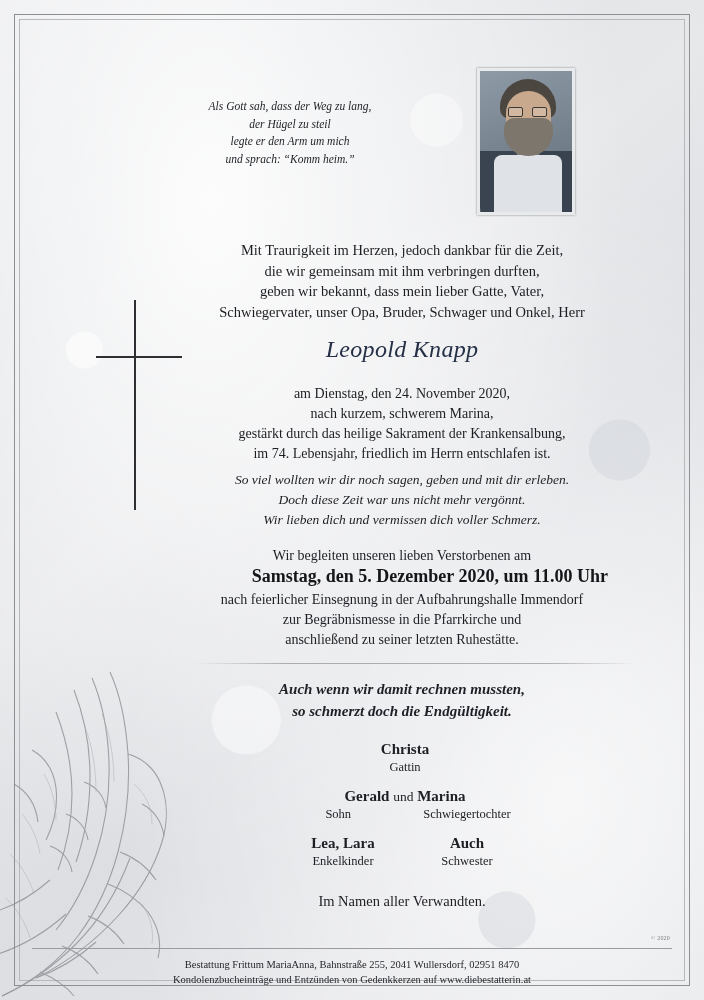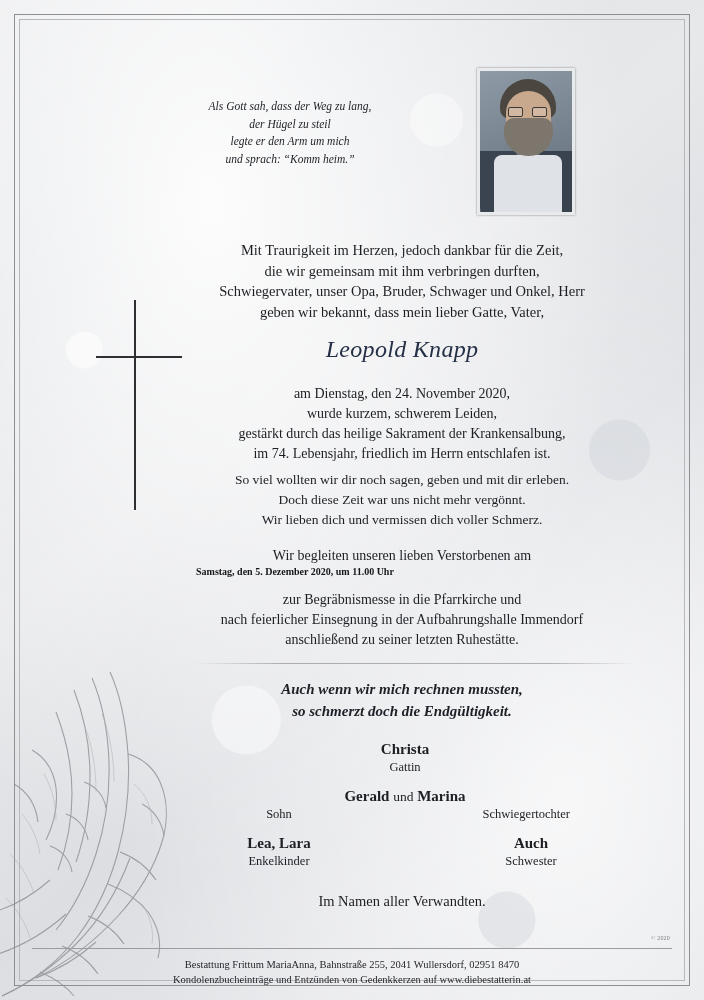--- a/index.html
+++ b/index.html
@@ -148,37 +148,38 @@
     left: 196px; top: 384px; width: 412px;
     text-align: center;
     font-size: 14px;
     line-height: 20px;
     color: #1d1e23;
   }
   .verse-mid {
     position: absolute;
     left: 196px; top: 470px; width: 412px;
     text-align: center;
+    font-style: italic;
     font-size: 13.5px;
     line-height: 20px;
     color: #1d1e23;
   }
   .funeral-lead {
     position: absolute;
     left: 196px; top: 546px; width: 412px;
     text-align: center;
     font-size: 14px;
     line-height: 20px;
     color: #1d1e23;
   }
   .funeral-date {
     position: absolute;
     left: 196px; top: 566px; width: 412px;
-    text-align: left;
-    font-size: 10px;
+    text-align: right;
+    font-size: 18px;
     font-weight: bold;
     color: #15161a;
   }
   .funeral-detail {
     position: absolute;
     left: 186px; top: 590px; width: 432px;
     text-align: center;
     font-size: 14px;
     line-height: 20px;
     color: #1d1e23;
@@ -211,21 +212,21 @@
     font-weight: bold;
     line-height: 19px;
   }
   .fam-names .conj { font-weight: normal; font-size: 13.5px; }
   .fam-roles {
     font-size: 12.5px;
     line-height: 17px;
   }
   .fam-two-col {
     display: flex;
-    justify-content: space-between;
+    justify-content: center;
     gap: 46px;
     font-family: Liberation Serif, serif;
   }
   .fam-col { min-width: 78px; }
 
   .closing {
     position: absolute;
     left: 196px; top: 893px; width: 412px;
     text-align: center;
     font-size: 14.5px;
@@ -318,51 +319,51 @@
     <div class="verse-top">
       <div>Als Gott sah, dass der Weg zu lang,</div>
       <div>der Hügel zu steil</div>
       <div>legte er den Arm um mich</div>
       <div>und sprach: “Komm heim.”</div>
     </div>
 
     <div class="intro">
       <div>Mit Traurigkeit im Herzen, jedoch dankbar für die Zeit,</div>
       <div>die wir gemeinsam mit ihm verbringen durften,</div>
+      <div>geben wir bekannt, dass mein lieber Gatte, Vater,</div>
       <div>Schwiegervater, unser Opa, Bruder, Schwager und Onkel, Herr</div>
-      <div>geben wir bekannt, dass mein lieber Gatte, Vater,</div>
     </div>
 
     <div class="name">Leopold Knapp</div>
 
     <div class="death-info">
       <div>am Dienstag, den 24. November 2020,</div>
-      <div>wurde kurzem, schwerem Leiden,</div>
+      <div>nach kurzem, schwerem Marina,</div>
       <div>gestärkt durch das heilige Sakrament der Krankensalbung,</div>
       <div>im 74. Lebensjahr, friedlich im Herrn entschlafen ist.</div>
     </div>
 
     <div class="verse-mid">
       <div>So viel wollten wir dir noch sagen, geben und mit dir erleben.</div>
       <div>Doch diese Zeit war uns nicht mehr vergönnt.</div>
       <div>Wir lieben dich und vermissen dich voller Schmerz.</div>
     </div>
 
     <div class="funeral-lead">Wir begleiten unseren lieben Verstorbenen am</div>
     <div class="funeral-date">Samstag, den 5. Dezember 2020, um 11.00 Uhr</div>
     <div class="funeral-detail">
+      <div>nach feierlicher Einsegnung in der Aufbahrungshalle Immendorf</div>
       <div>zur Begräbnismesse in die Pfarrkirche und</div>
-      <div>nach feierlicher Einsegnung in der Aufbahrungshalle Immendorf</div>
       <div>anschließend zu seiner letzten Ruhestätte.</div>
     </div>
 
     <div class="divider"></div>
 
     <div class="verse-bottom">
-      <div>Auch wenn wir mich rechnen mussten,</div>
+      <div>Auch wenn wir damit rechnen mussten,</div>
       <div>so schmerzt doch die Endgültigkeit.</div>
     </div>
 
     <div class="family">
 
       <div class="fam-group">
         <div class="fam-names">Christa</div>
         <div class="fam-roles">Gattin</div>
       </div>
 

